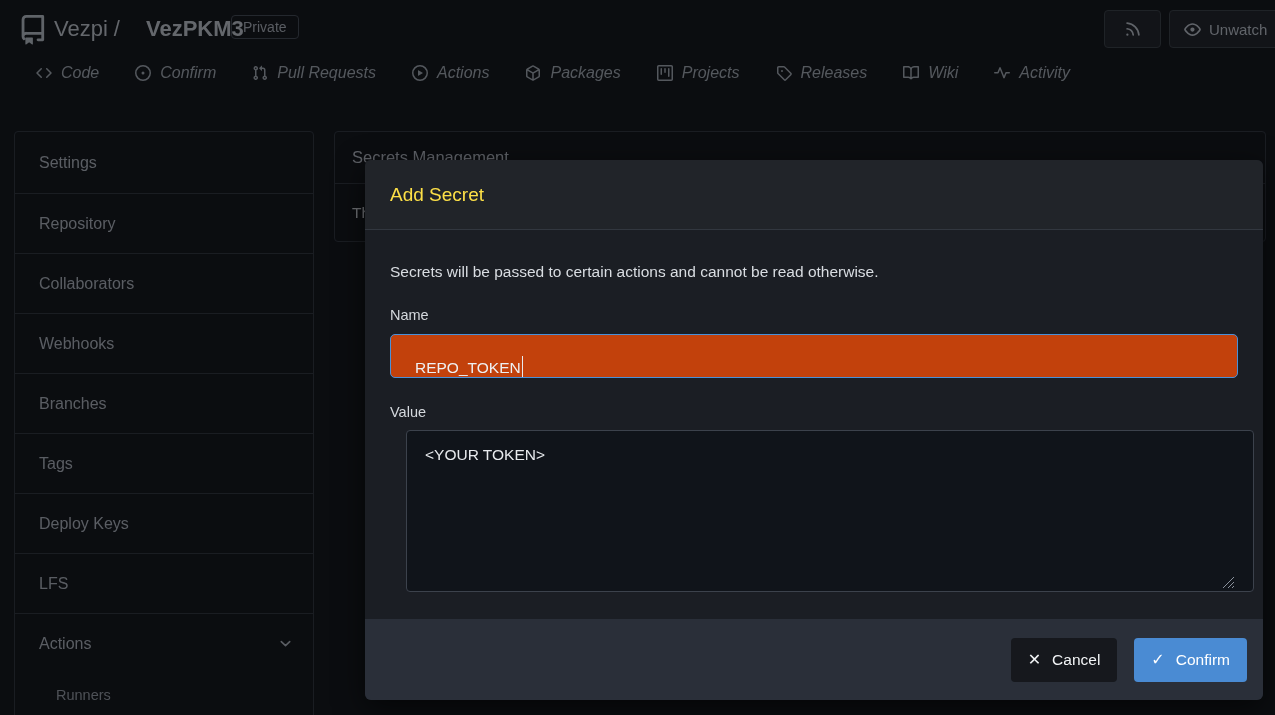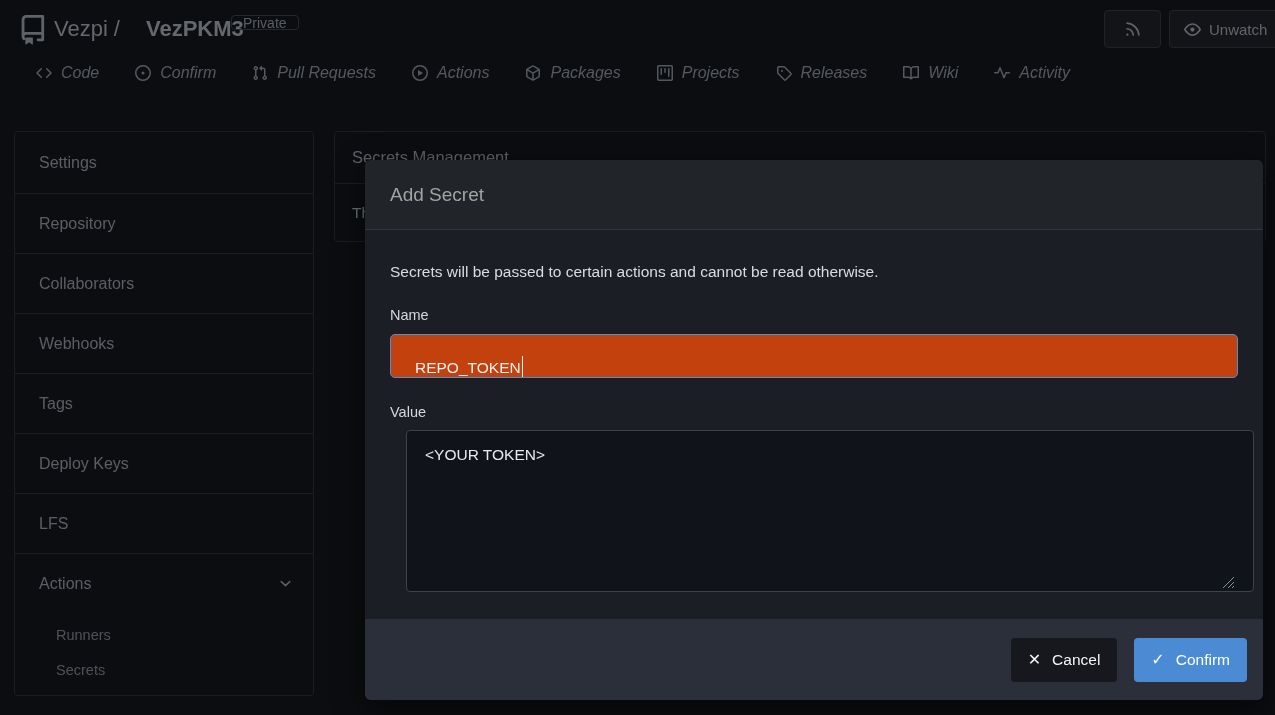--- a/index.html
+++ b/index.html
@@ -11,21 +11,21 @@
   }
 
   
   .top-header { position:absolute; left:0; top:0; width:100%; height:58px; }
   .repo-icon { position:absolute; left:16px; top:15px; color:#aeb4be; }
   .repo-title { position:absolute; left:54px; top:16px; font-size:22px; color:#b6bcc5; white-space:nowrap; }
   .repo-title .owner { font-weight:400; }
   .repo-title .sep { font-weight:400; padding:0 6px; }
   .repo-title .name { font-weight:700;margin-left:20px; }
   .badge-private {
-    position:absolute; left:231px; top:15px; height:15px; padding:0 11px;
+    position:absolute; left:231px; top:15px; height:24px; padding:0 11px;
     border:1px solid #434a54; border-radius:4px; color:#a2a8b2; font-size:14px;
     display:inline-flex; align-items:center;
   }
   .hdr-btns { position:absolute; top:10px; left:1104px; display:flex; gap:8px; }
   .hdr-btn {
     height:38px; background:#21252c; border:1px solid #3a4048; border-radius:4px;
     color:#b0b6c0; display:inline-flex; align-items:center; gap:8px;
     padding:0 14px; font-size:15px; white-space:nowrap;
   }
   .hdr-btn.icon-only { width:57px; justify-content:center; padding:0; }
@@ -72,21 +72,21 @@
   
   .modal {
     position:absolute; left:365px; top:160px; width:898px; height:540px;
     background:#1b1e24; border-radius:6px; z-index:10;
     box-shadow:0 8px 30px rgba(0,0,0,0.6);
     display:flex; flex-direction:column;
   }
   .modal-header {
     height:70px; background:#212429; border-bottom:1px solid #32373f;
     border-radius:6px 6px 0 0; display:flex; align-items:center; padding:0 25px;
-    color:#a3a3a3; font-size:19px; font-weight:500;
+    color:#fde047; font-size:19px; font-weight:500;
   }
   .modal-body { position:relative; flex:1; padding:0 25px; }
   .modal-desc { position:absolute; left:25px; top:33px; color:#d9dde2; font-size:15.5px; }
   .field-label { position:absolute; left:25px; color:#d4d8dd; font-size:14.5px; font-weight:500; }
   .label-name { top:77px; }
   .label-value { top:174px; }
   .text-input {
     position:absolute; left:25px; top:104px; width:848px; height:44px;
     background:#c2410c; border:1px solid #4a90d9; border-radius:5px;
     display:flex; align-items:flex-end; padding:0 24px;
@@ -231,20 +231,23 @@
     <div class="side-item">
         <span>Repository</span>
       </div>
     <div class="side-item">
         <span>Collaborators</span>
       </div>
     <div class="side-item">
         <span>Webhooks</span>
       </div>
     <div class="side-item">
+        <span>Branches</span>
+      </div>
+    <div class="side-item">
         <span>Tags</span>
       </div>
     <div class="side-item">
         <span>Deploy Keys</span>
       </div>
     <div class="side-item">
         <span>LFS</span>
       </div>
     <div class="side-item">
       <span>Actions</span>

